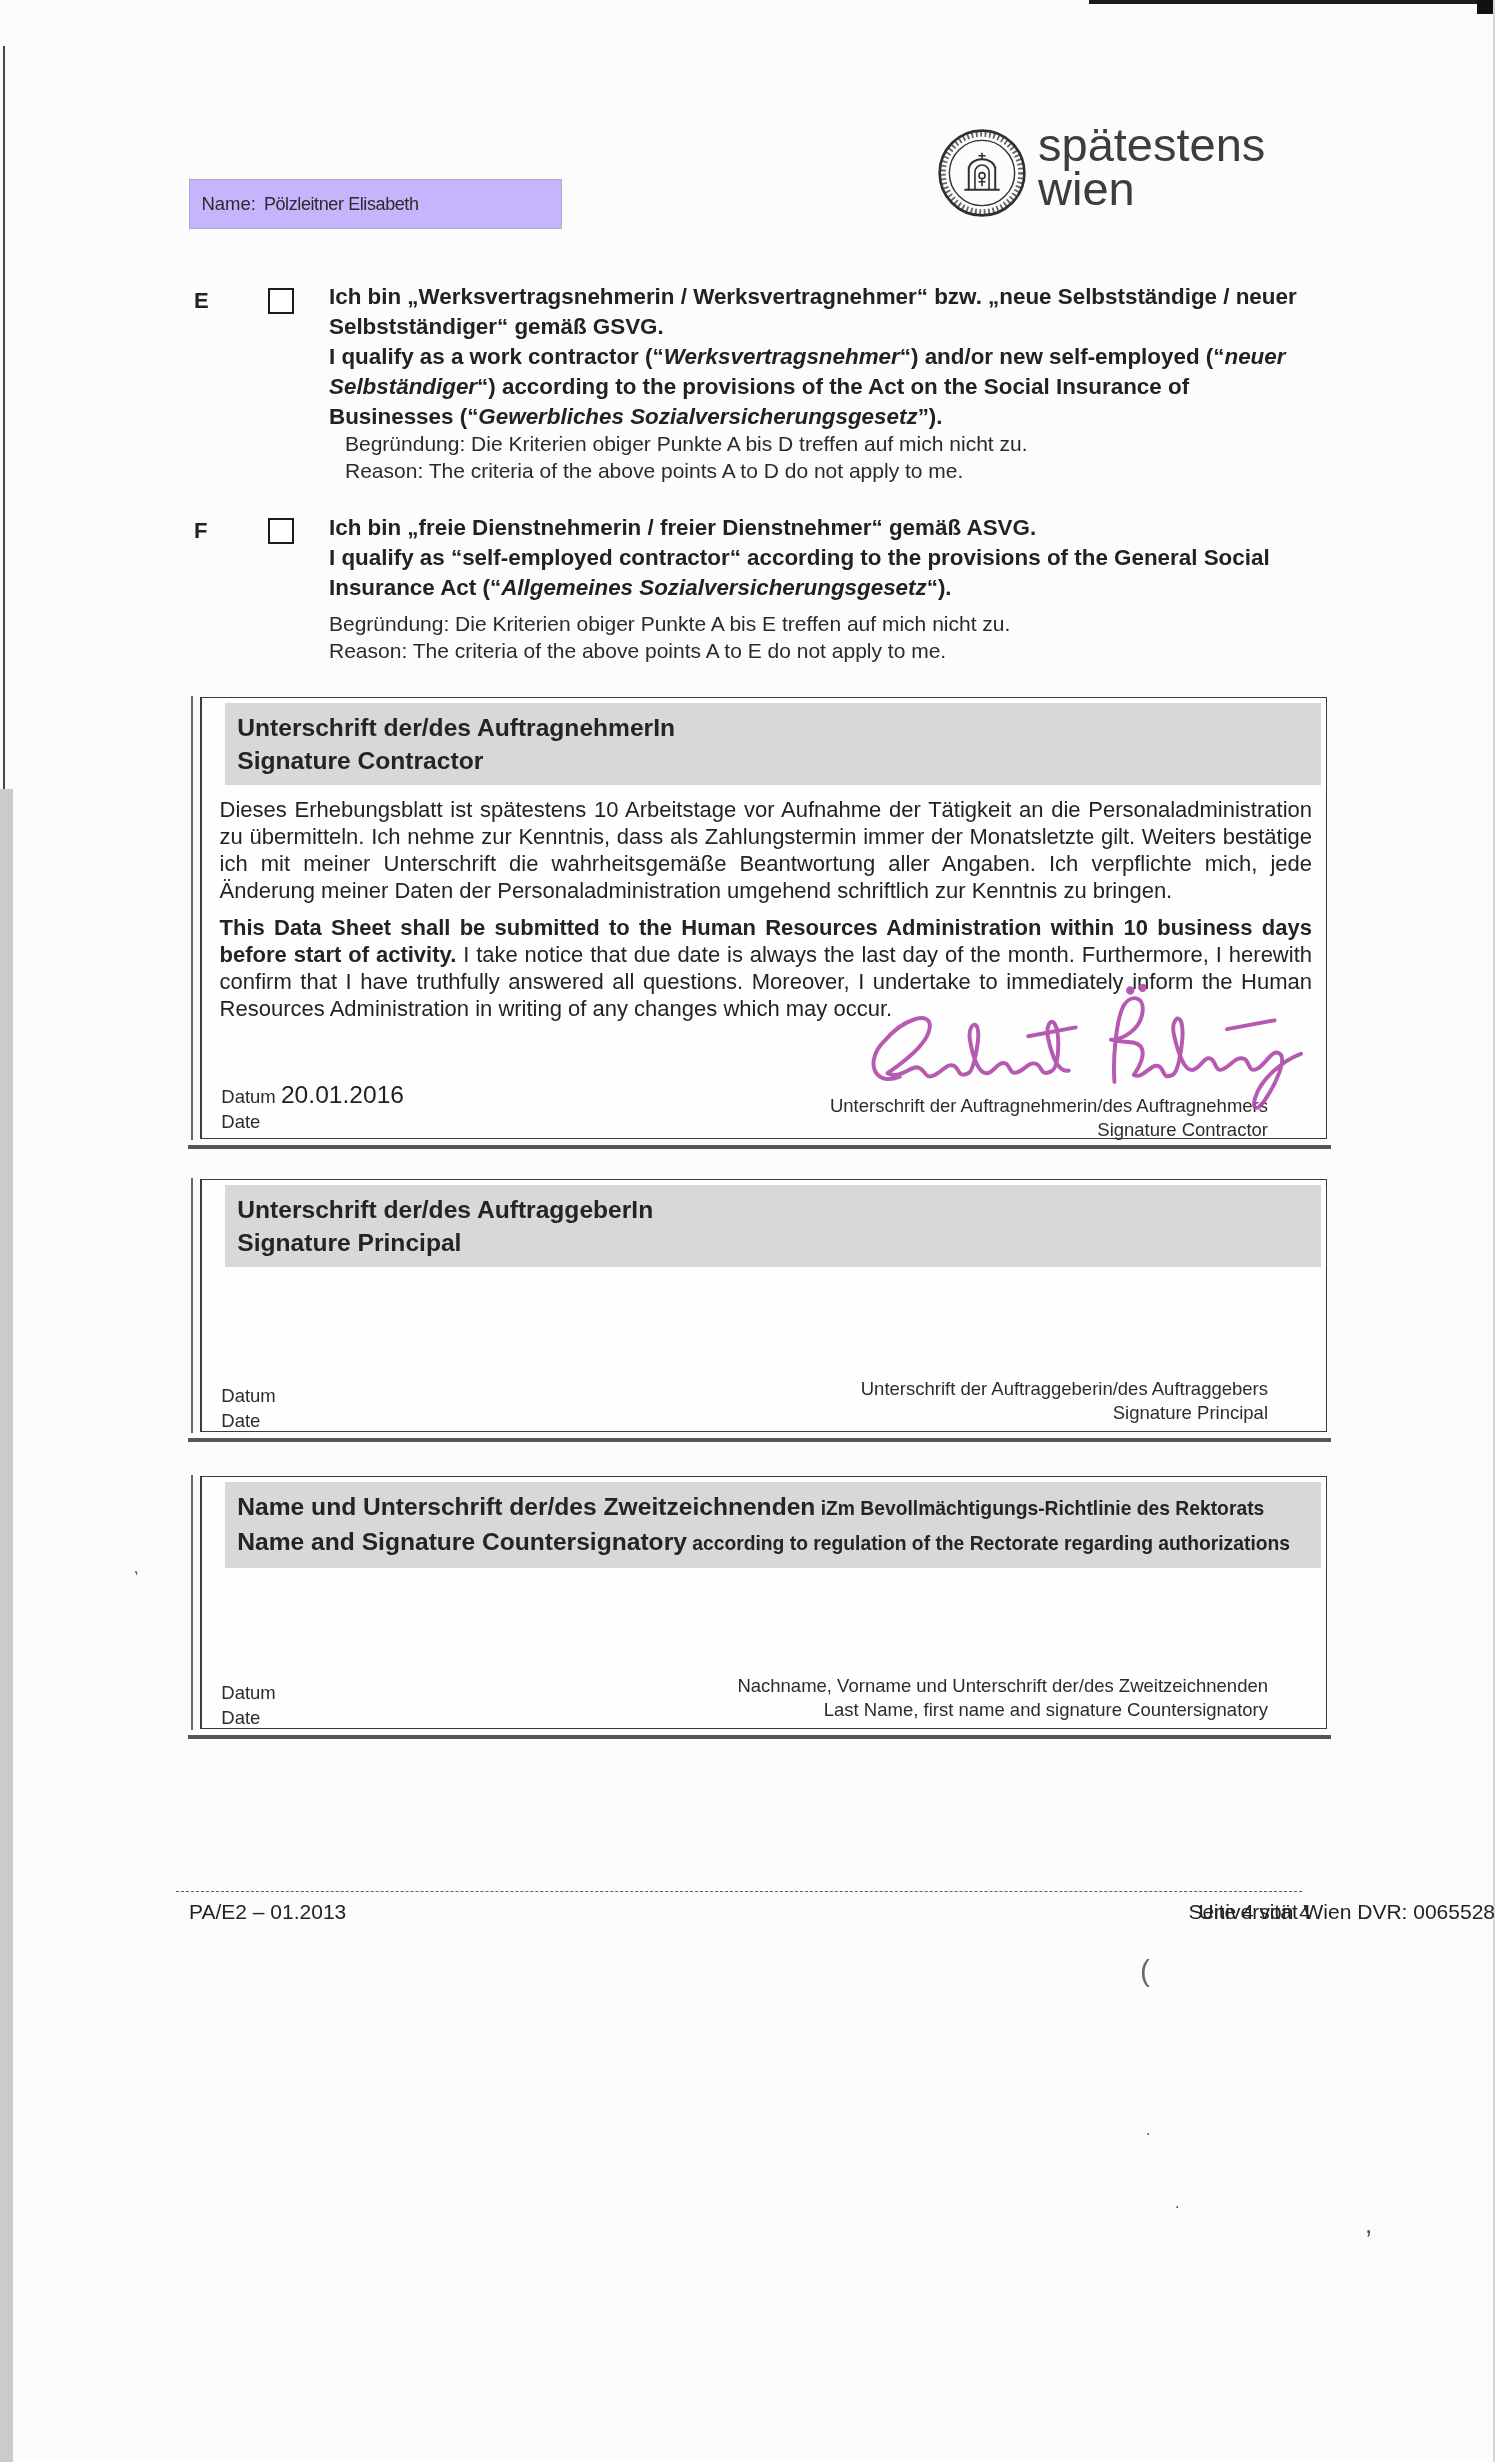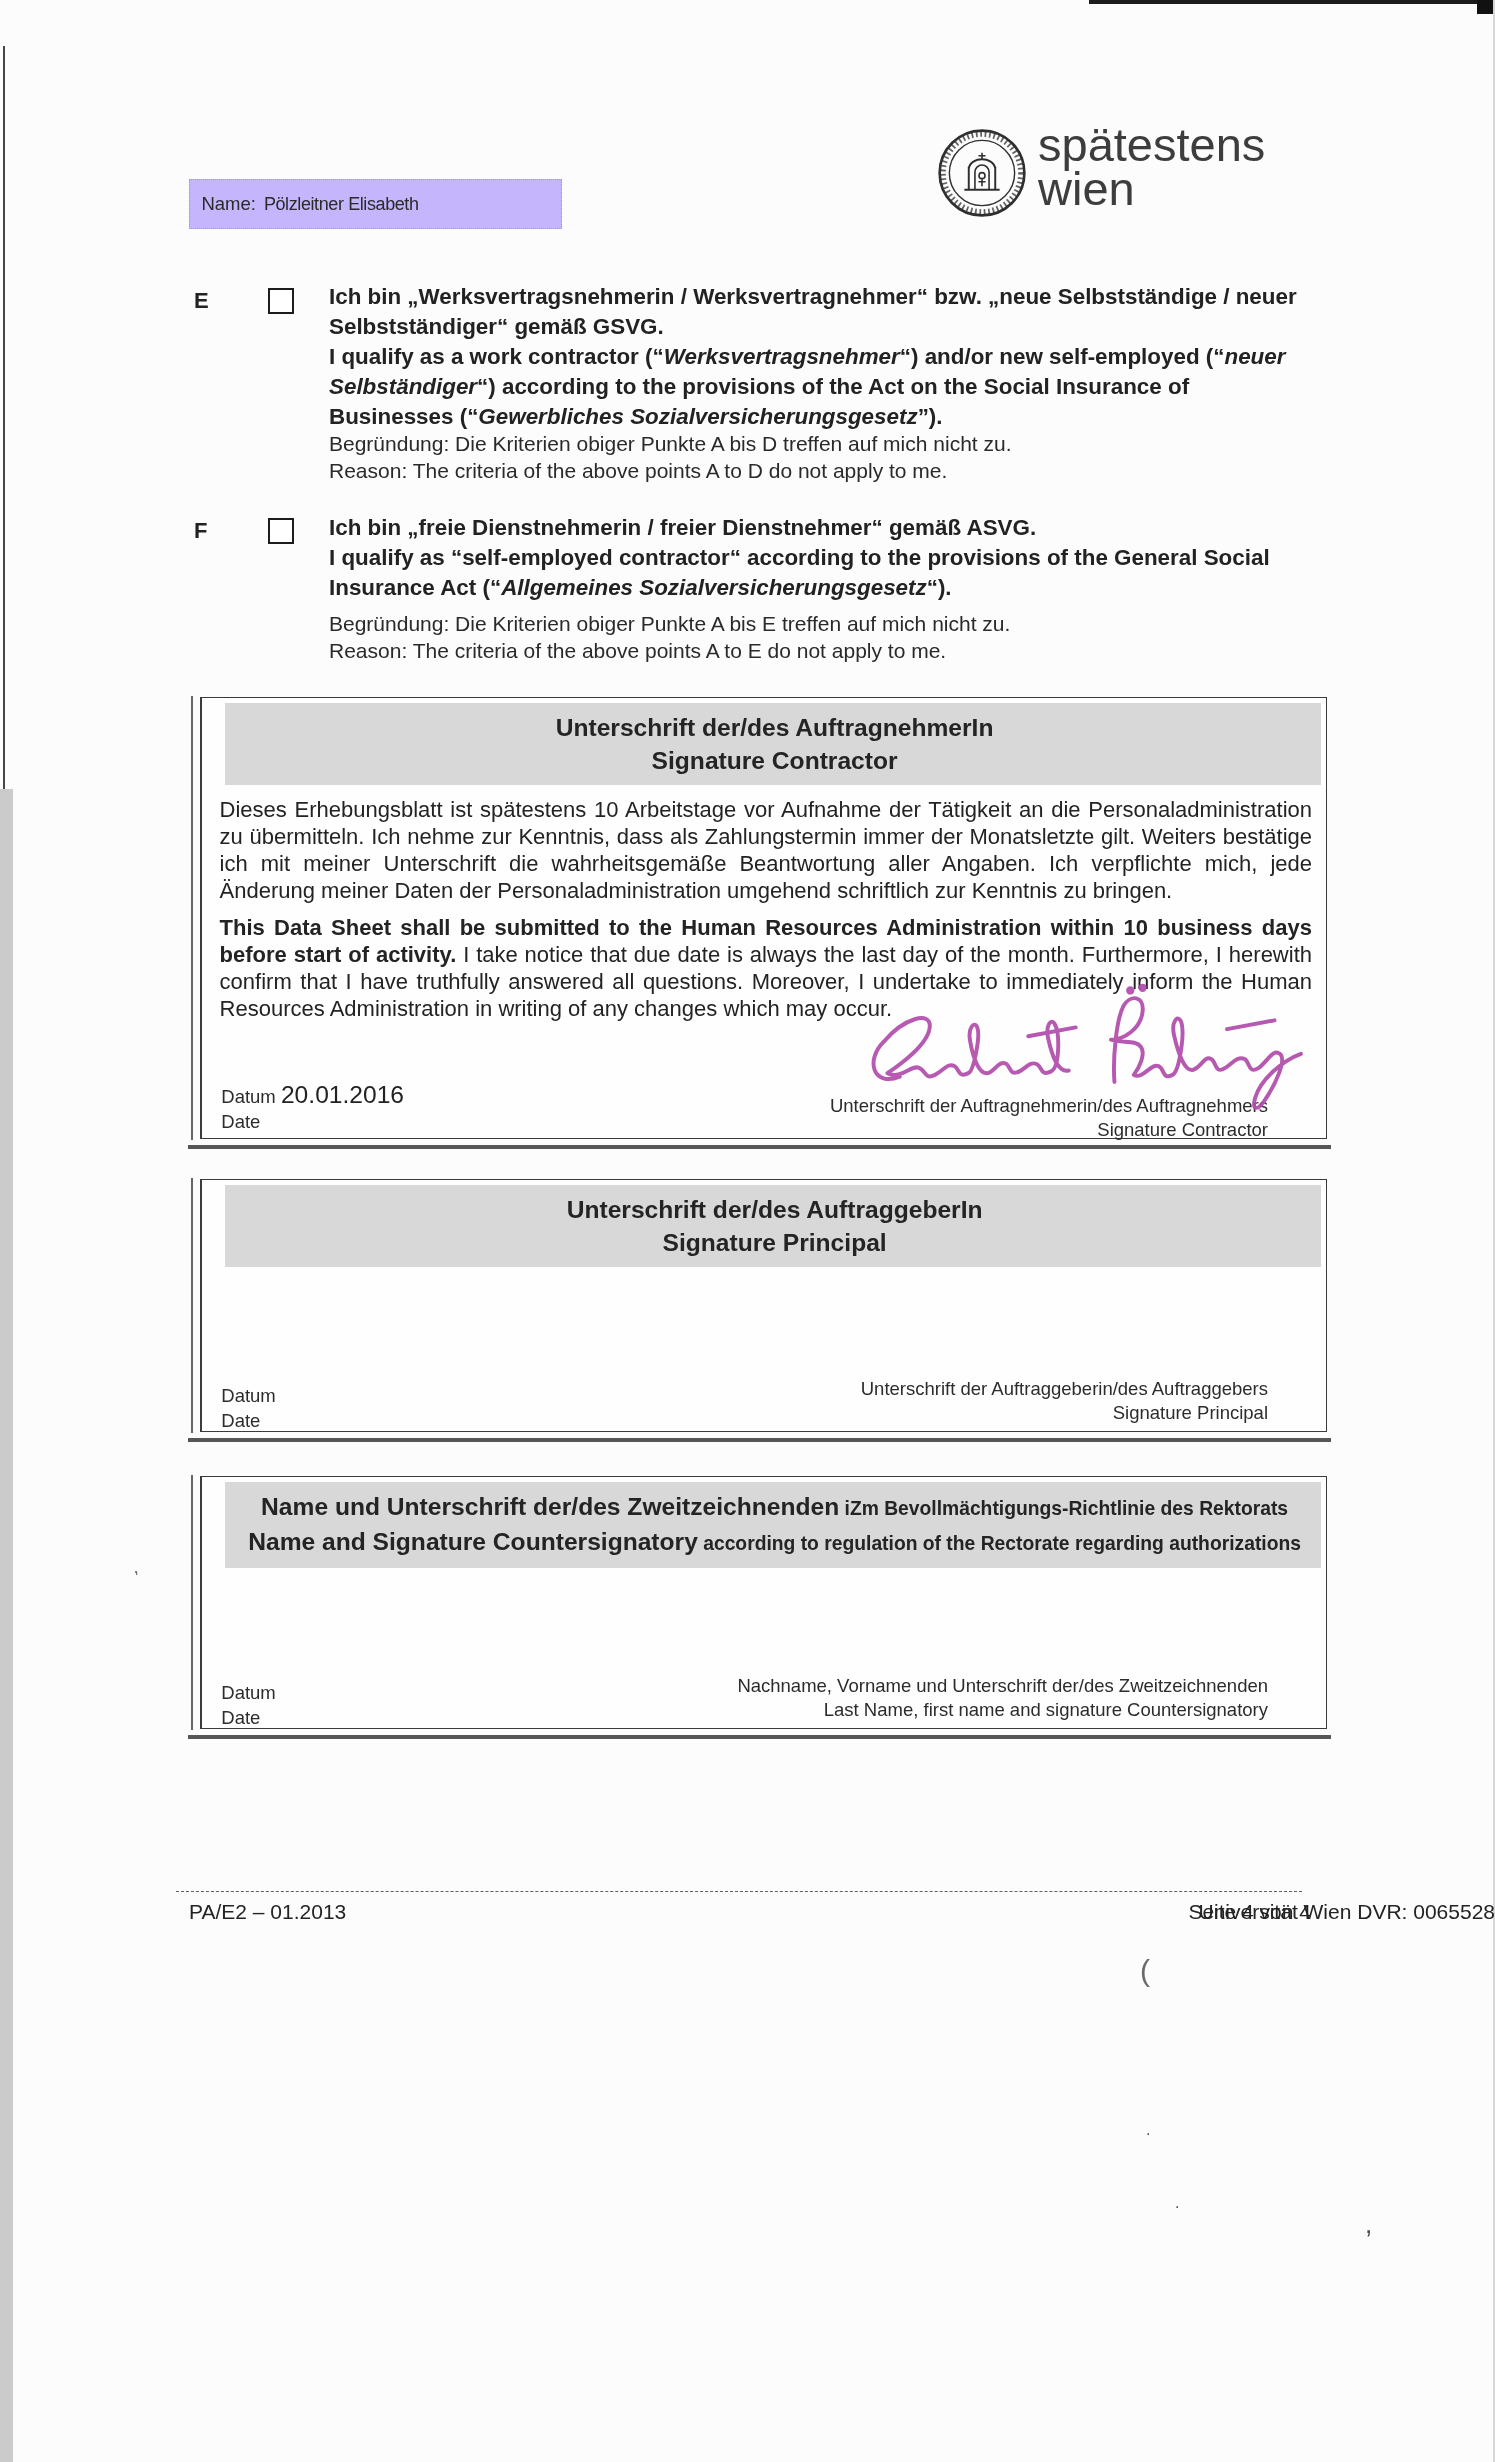--- a/index.html
+++ b/index.html
@@ -30,21 +30,21 @@
   .sectext{position:absolute;left:329px;width:987px;font-size:22.4px;line-height:30px;font-weight:bold;color:#222;}
   .secreason{position:absolute;left:329px;width:987px;font-size:21px;line-height:27px;color:#2a2a2a;}
   .it{font-style:italic;}
 
   
   .sigbox{position:absolute;left:200px;width:1127px;background:#fefefe;
           border:1.8px solid #3b3b3b;border-left-width:2.6px;box-sizing:border-box;}
   .sigbox .outerline{position:absolute;left:-10.6px;top:-1.8px;bottom:-1.8px;width:1.8px;background:#666;}
   .sigbox .shadowline{position:absolute;left:-14px;right:-5.3px;bottom:-11.4px;height:4.4px;background:#565656;}
   .graybar{margin:5.3px 5.3px 0 23px;background:#d8d8d8;padding:8px 8.8px 8px 12.3px;
-           font-size:24.6px;font-weight:bold;line-height:33px;color:#242424;text-align:center;}
+           font-size:24.6px;font-weight:bold;line-height:33px;color:#242424;}
   .graybar .suffix{font-size:19.3px;}
   .boxpara{margin:10.6px 14px 0 17.6px;font-size:22px;line-height:27px;text-align:justify;color:#232323;}
   .datum{position:absolute;left:19.3px;font-size:18.5px;line-height:24.6px;color:#2c2c2c;}
   .dvalue{font-size:24.6px;color:#222;}
   .siglabel{position:absolute;right:58px;text-align:right;font-size:18.5px;line-height:24px;color:#2c2c2c;}
   .sigsvg{position:absolute;left:840px;top:978px;}
 
   
   .footline{position:absolute;left:176px;top:1891px;width:1126px;border-top:1.8px dashed #606060;}
   .foot{position:absolute;top:1900px;font-size:21px;color:#232323;}
@@ -93,21 +93,21 @@
     <div>spätestens</div>
     <div>wien</div>
   </div>
 
   <div class="secletter" style="top:288px;">E</div>
   <span class="checkbox" style="top:288px;"></span>
   <div class="sectext" style="top:282px;">
     <span>Ich bin „Werksvertragsnehmerin / Werksvertragnehmer“ bzw. „neue Selbstständige / neuer Selbstständiger“ gemäß GSVG.</span><br>
     <span>I qualify as a work contractor (“</span><span class="it">Werksvertragsnehmer</span><span>“) and/or new self-employed (“</span><span class="it">neuer Selbständiger</span><span>“) according to the provisions of the Act on the Social Insurance of Businesses (“</span><span class="it">Gewerbliches Sozialversicherungsgesetz</span><span>”).</span>
   </div>
-  <div class="secreason" style="top:430px;">
+  <div class="secreason" style="top:430px;margin-left:16px;">
     <div>Begründung: Die Kriterien obiger Punkte A bis D treffen auf mich nicht zu.</div>
     <div>Reason: The criteria of the above points A to D do not apply to me.</div>
   </div>
 
   <div class="secletter" style="top:518px;">F</div>
   <span class="checkbox" style="top:518px;"></span>
   <div class="sectext" style="top:513px;">
     <span>Ich bin „freie Dienstnehmerin / freier Dienstnehmer“ gemäß ASVG.</span><br>
     <span>I qualify as “self-employed contractor“ according to the provisions of the General Social Insurance Act (“</span><span class="it">Allgemeines Sozialversicherungsgesetz</span><span>“).</span>
   </div>

